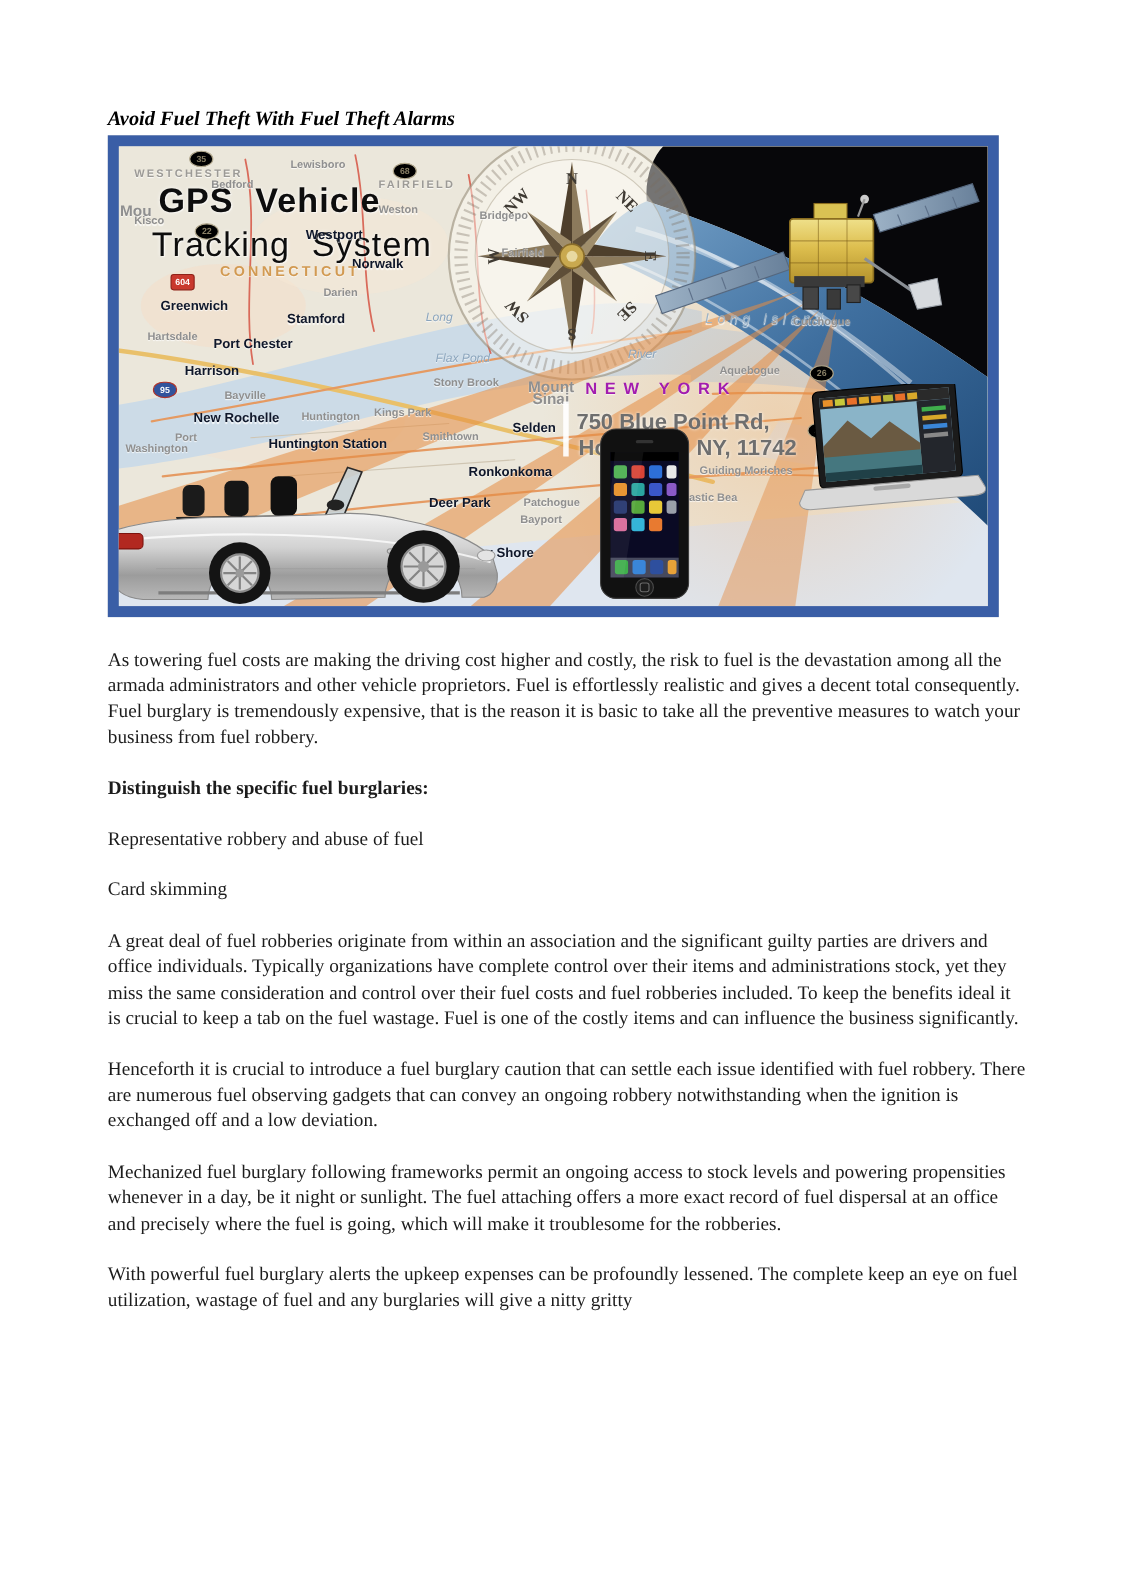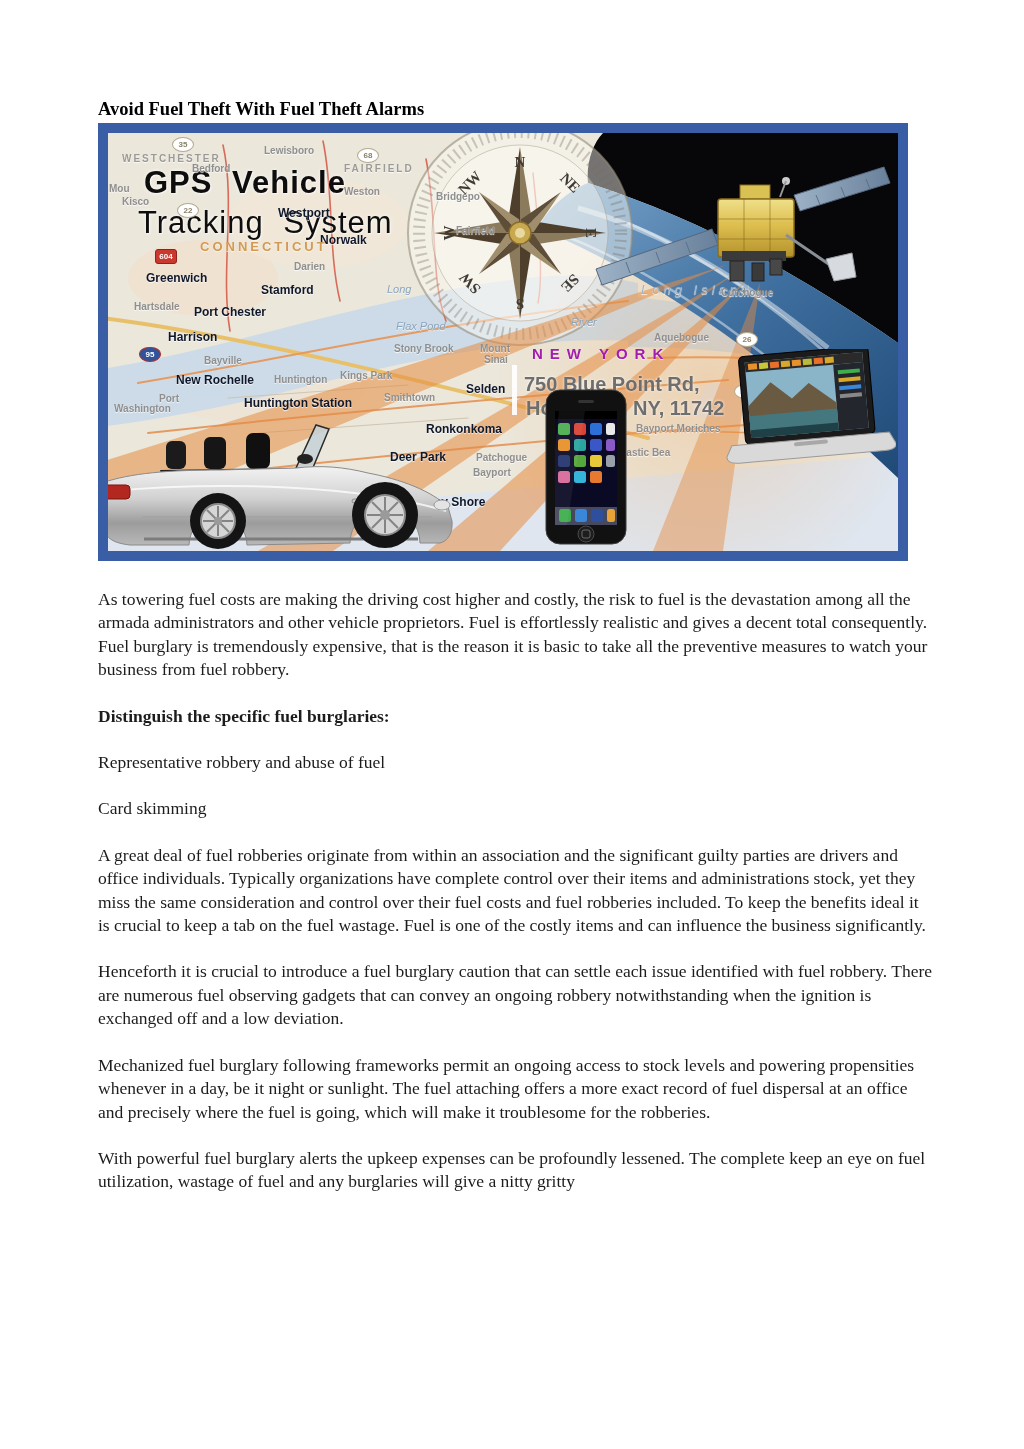--- a/index.html
+++ b/index.html
@@ -1,20 +1,20 @@
 <!DOCTYPE html>
 <html><head>
 <meta charset="utf-8">
 <style>
   html,body{margin:0;padding:0;background:#ffffff;}
   .page{position:relative;width:1024px;height:1449px;background:#fff;overflow:hidden;
         font-family:"Liberation Serif",serif;color:#1c1c1c;}
 
   
-  .doc-title{position:absolute;left:98px;top:99px;font-size:18.5px;font-weight:bold;color:#000;}
+  .doc-title{position:absolute;left:98px;top:99px;font-size:18.5px;font-weight:bold;color:#000;font-style:italic;}
   .article{position:absolute;left:98px;top:588px;width:836px;font-size:17.5px;line-height:23.4px;}
   .article p{margin:0 0 23px 0;}
   .article .sec-head{font-weight:bold;}
 
   
   .hero{position:absolute;left:98px;top:123px;width:790px;height:418px;
         border:10px solid #3a5ea6;background:#ebe7db;}
   .hero-inner{position:absolute;left:0;top:0;width:790px;height:418px;overflow:hidden;}
   .map-svg{position:absolute;left:0;top:0;}
 
@@ -26,35 +26,35 @@
     font-weight:normal;font-size:31px;letter-spacing:1px;word-spacing:10px;color:#0d0d0d;
     text-shadow:0 0 4px rgba(255,255,255,.75),1px 1px 0 rgba(255,255,255,.5);}
 
   
   .ml{position:absolute;font-family:"Liberation Sans",sans-serif;font-weight:bold;font-size:10px;
       color:#8f8f8f;white-space:nowrap;text-shadow:0 1px 1px rgba(255,255,255,.85);}
   .ml.cap{font-size:10px;letter-spacing:2px;color:#9c9a96;}
   .ml.bd{font-size:12px;color:#0f172a;}
   .ml.wt{color:#8aa4bc;font-style:italic;font-weight:normal;font-size:11px;}
   .ml.wtl{color:#9db3c6;font-style:italic;font-size:13px;letter-spacing:4px;font-weight:normal;}
-  .ml.sm{font-size:10px;}
+  .ml.sm{font-size:14px;}
   .state-label{position:absolute;left:92px;top:106px;font-family:"Liberation Sans",sans-serif;
       font-weight:bold;font-size:13px;letter-spacing:3px;color:#d29a52;text-shadow:0 1px 1px rgba(255,255,255,.7);}
   .region-label{position:absolute;left:424px;top:212px;font-family:"Liberation Sans",sans-serif;
       font-weight:bold;font-size:15px;letter-spacing:7px;color:#a21caf;text-shadow:0 1px 1px rgba(255,255,255,.7);}
   .addr1{position:absolute;left:416px;top:240px;font-family:"Liberation Sans",sans-serif;
       font-weight:bold;font-size:20px;color:#6e6e6e;text-shadow:0 0 3px rgba(255,255,255,.9);}
   .addr2a{position:absolute;left:418px;top:264px;font-family:"Liberation Sans",sans-serif;
       font-weight:bold;font-size:20px;color:#6e6e6e;text-shadow:0 0 3px rgba(255,255,255,.9);}
   .addr2b{position:absolute;left:514px;top:264px;font-family:"Liberation Sans",sans-serif;
       font-weight:bold;font-size:20px;color:#6e6e6e;text-shadow:0 0 3px rgba(255,255,255,.9);}
   .addr-bar{position:absolute;left:404px;top:232px;width:5px;height:50px;background:rgba(255,255,255,.92);}
 
   
-  .shield{position:absolute;width:20px;height:13px;background:#ffffff;border:1px solid #b3a98d;
+  .shield{position:absolute;width:20px;height:13px;background:#000000;border:1px solid #b3a98d;
       border-radius:50%;font-family:"Liberation Sans",sans-serif;font-weight:bold;font-size:8px;
       line-height:13px;text-align:center;color:#8a8066;}
   .shield.red{background:#c9392e;border-color:#8f2219;border-radius:3px;color:#fff;}
   .shield.int{background:#31539c;border-color:#b03228;border-radius:45% 45% 50% 50%;color:#fff;}
   .sh0{left:64px;top:4px}.sh1{left:249px;top:15px}.sh2{left:69px;top:70px}.sh3{left:47px;top:116px}
   .sh4{left:31px;top:214px}.sh5{left:628px;top:199px}.sh6{left:626px;top:251px}
 
   
   .q0{left:14px;top:20px}.q1{left:156px;top:12px}.q2{left:84px;top:30px}.q3{left:236px;top:30px}
   .q4{left:236px;top:53px}.q5{left:1px;top:50px}.q6{left:14px;top:63px}.q7{left:170px;top:73px}
@@ -267,21 +267,21 @@
       <span class="ml sm q30">Sinai</span>
       <span class="ml bd q31">Ronkonkoma</span>
       <span class="ml bd q32">Deer Park</span>
       <span class="ml q33">Patchogue</span>
       <span class="ml q34">Bayport</span>
       <span class="ml bd q35">Bay Shore</span>
       <span class="ml wtl q36">Long Island</span>
       <span class="ml q37">Cutchogue</span>
       <span class="ml wt q38">River</span>
       <span class="ml q39">Aquebogue</span>
-      <span class="ml q40">Bayport Moriches</span>
+      <span class="ml q40">Guiding Moriches</span>
       <span class="ml q41">Mastic Bea</span>
 
       <span class="state-label">CONNECTICUT</span>
       <span class="region-label">NEW YORK</span>
 
       <span class="shield sh0">35</span>
       <span class="shield sh1">68</span>
       <span class="shield sh2">22</span>
       <span class="shield red sh3">604</span>
       <span class="shield int sh4">95</span>

